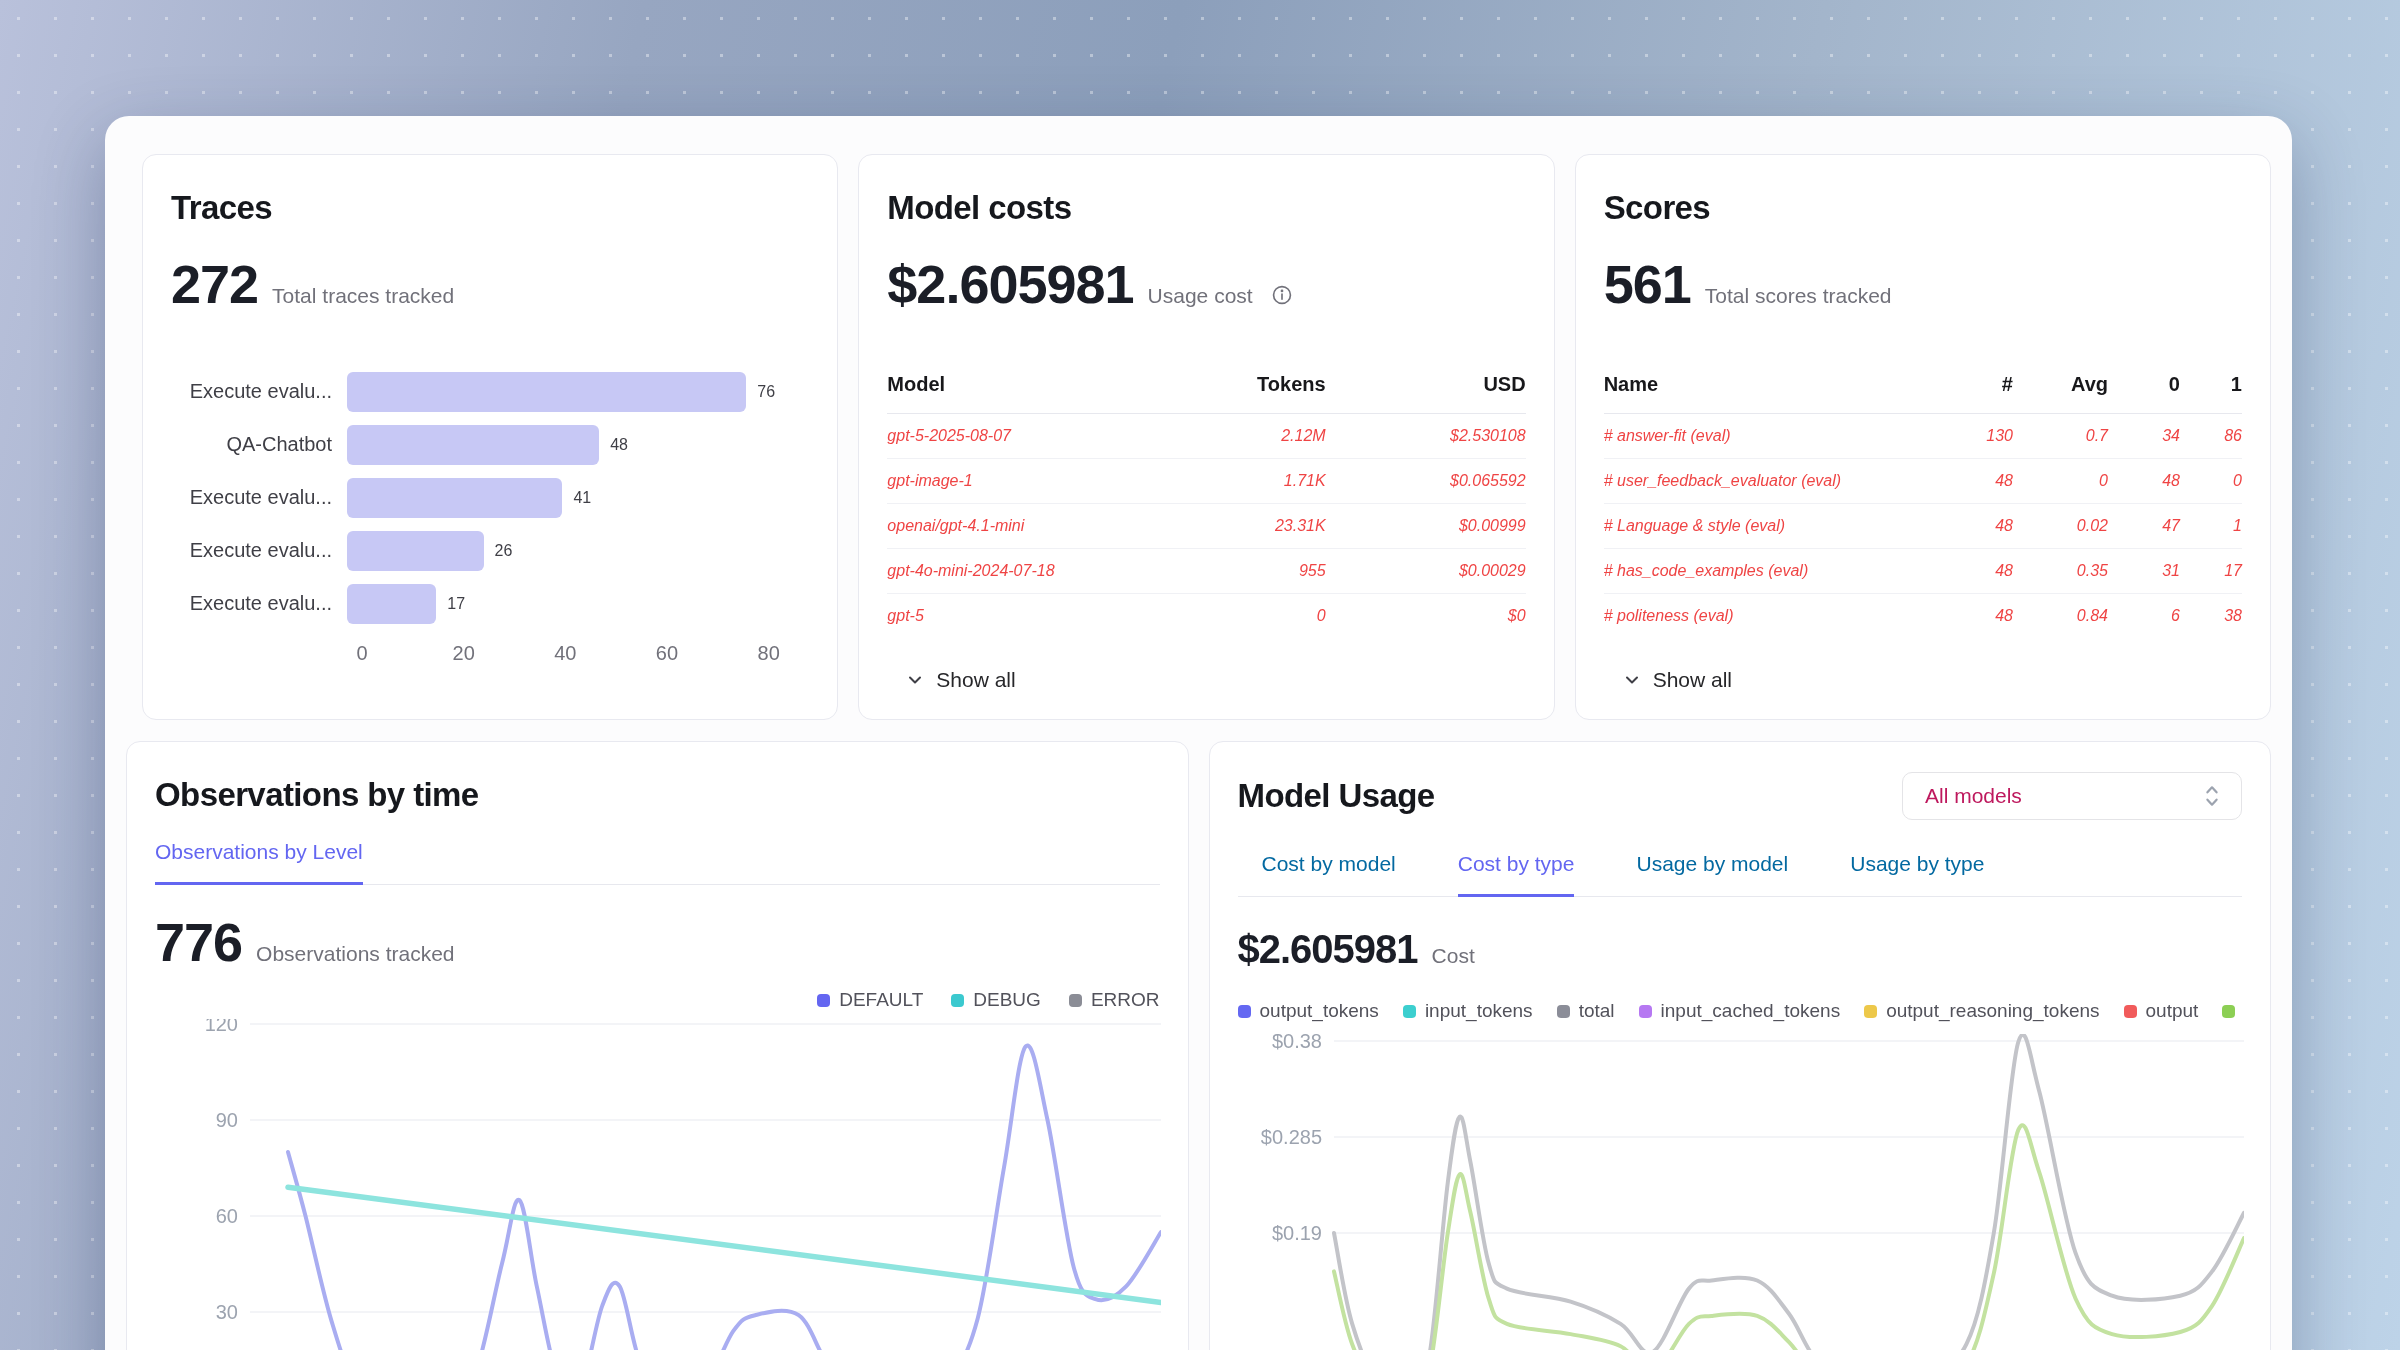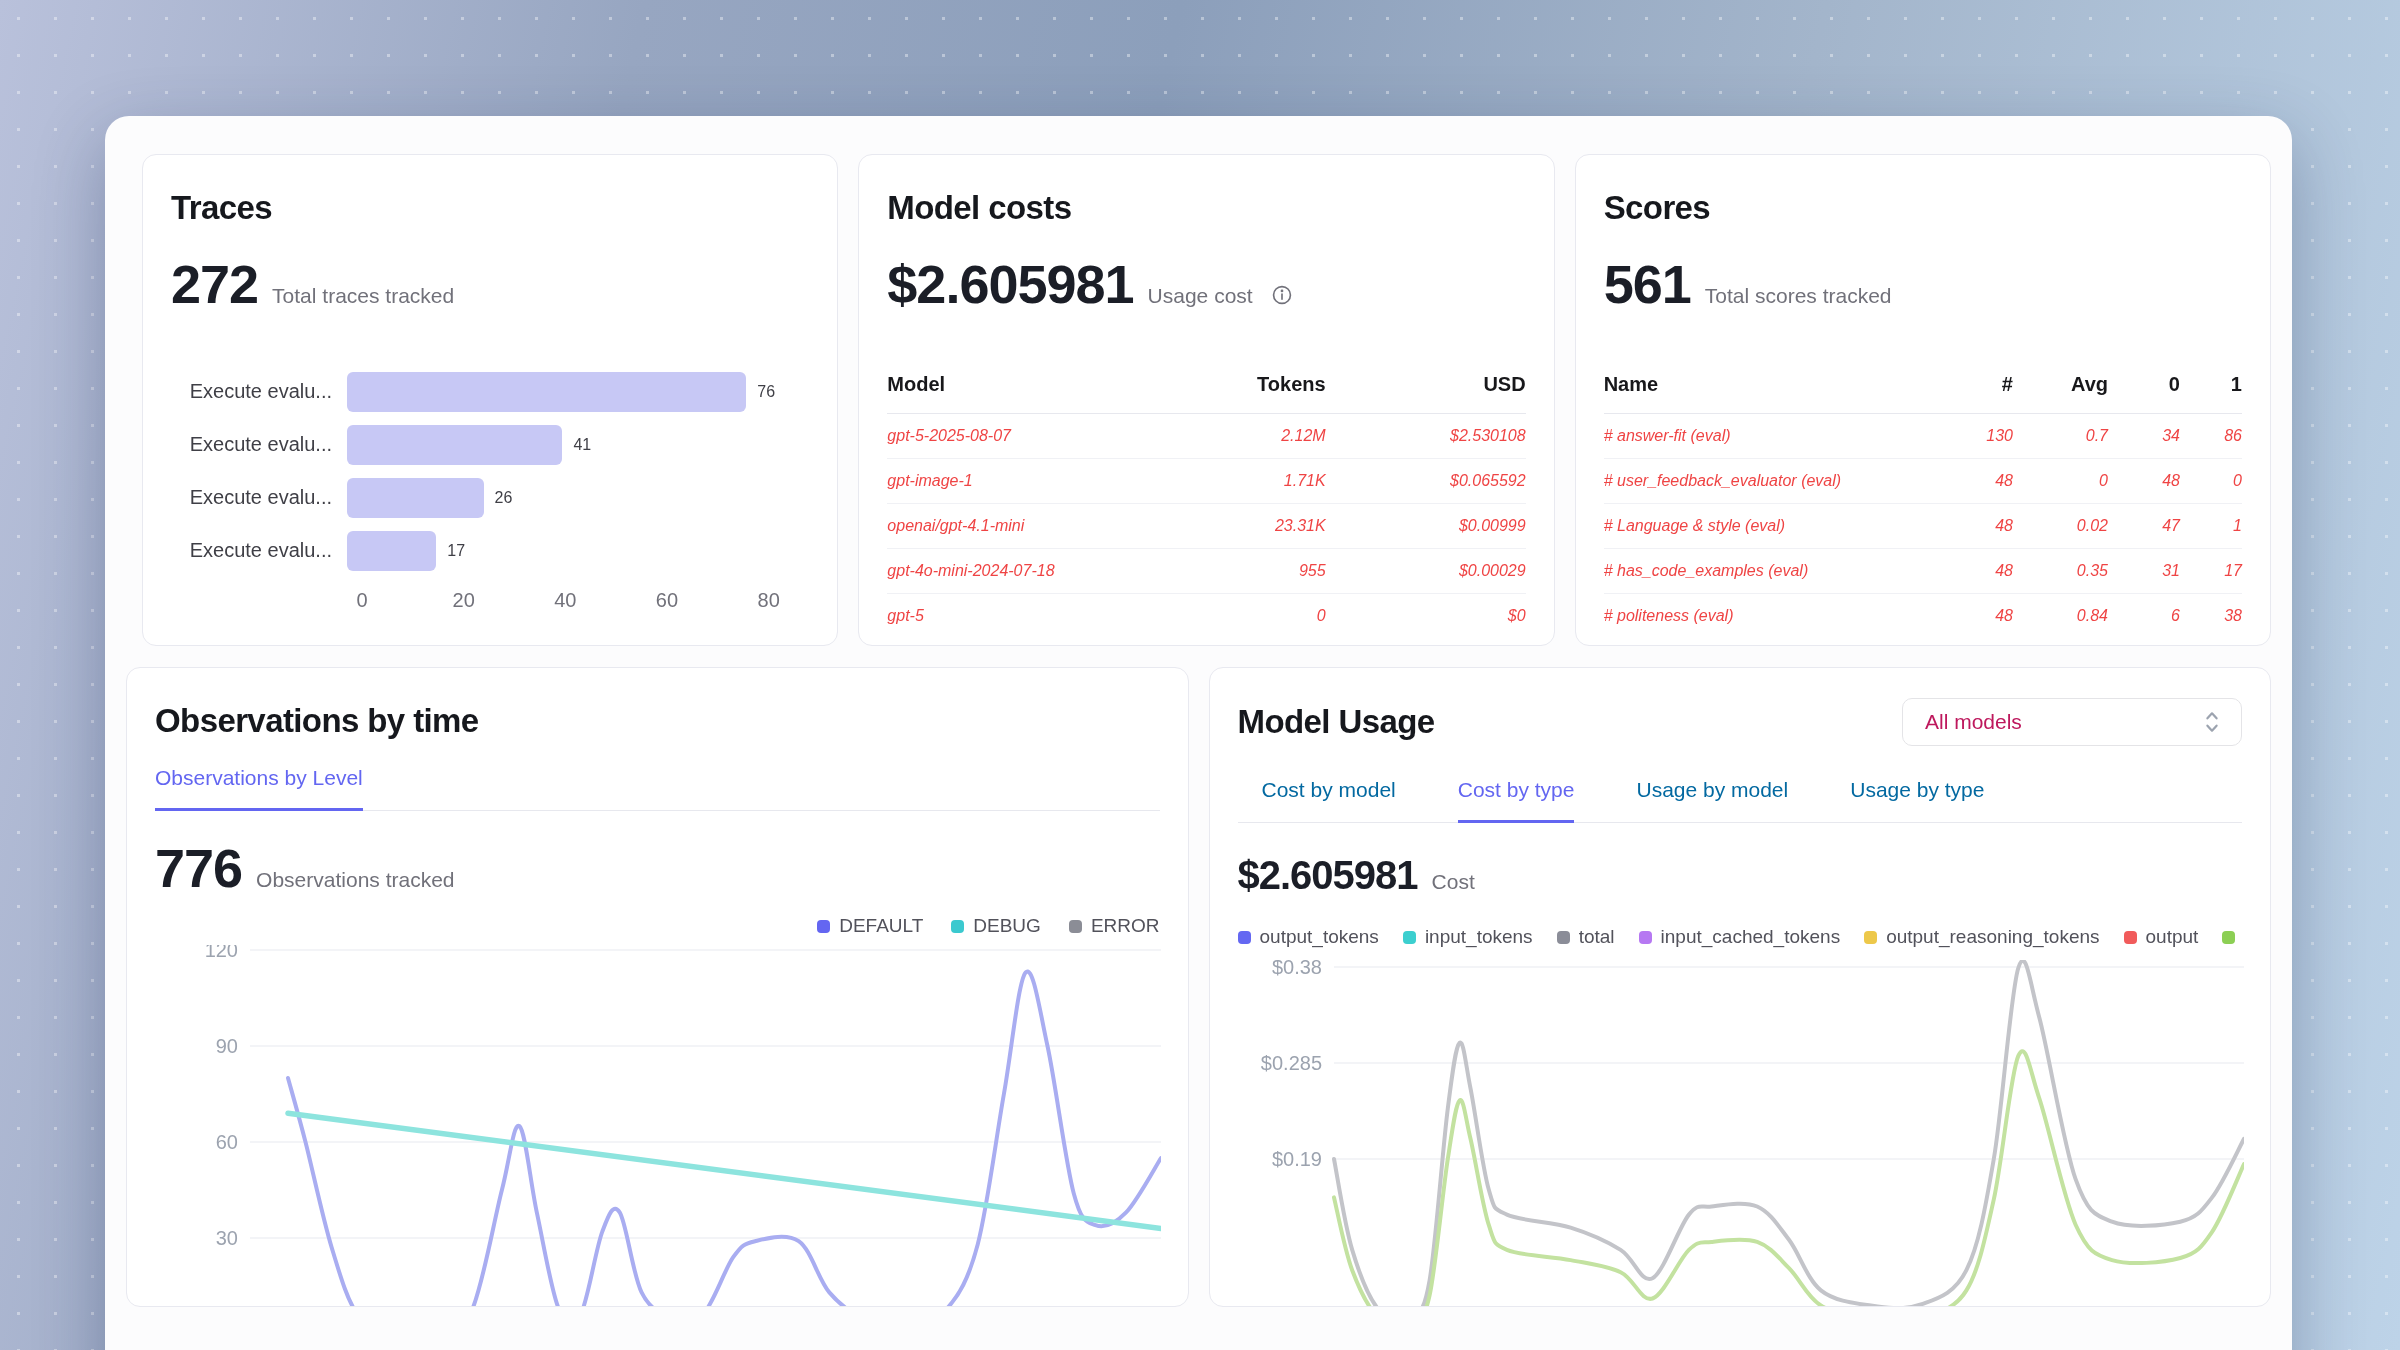--- a/index.html
+++ b/index.html
@@ -13,21 +13,21 @@
     background-size:37px 37px, 100% 100%;
     position:relative;
     color:#18181b;
   }
   .shell {
     position:absolute; left:105px; top:116px; width:2187px; height:1300px;
     background:#fcfcfd; border-radius:24px;
     box-shadow:0 24px 70px rgba(20,35,80,0.30);
     padding:38px 21px 0 21px;
   }
-  .row1 { display:grid; grid-template-columns:repeat(3,1fr); gap:20px; height:492px;padding-left:16px; }
+  .row1 { display:grid; grid-template-columns:repeat(3,1fr); gap:20px; height:566px;padding-left:16px; }
   .row2 { display:grid; grid-template-columns:repeat(2,1fr); gap:20px; height:640px; margin-top:21px; }
   .card {
     background:#ffffff; border:1px solid #e8e9f0; border-radius:14px;
     padding:28px; overflow:hidden; position:relative;
   }
   .card-title { font-size:33px; font-weight:700; letter-spacing:-0.6px; color:#16181d; margin-top:6px; }
   .stat-row { display:flex; align-items:baseline; gap:14px; margin-top:26px; }
   .stat-value { font-size:54px; font-weight:700; letter-spacing:-1px; color:#1b1e27; }
   .stat-value.sm { font-size:40px; }
   .stat-label { font-size:21px; color:#71717a; }
@@ -89,20 +89,27 @@
       <div class="stat-row">
         <span class="stat-value">272</span>
         <span class="stat-label">Total traces tracked</span>
       </div>
       <div class="bar-chart" id="traces-bars">
           <div class="bar-row">
             <div class="bar-label">Execute evalu...</div>
             <div class="bar-track">
               <div class="bar-fill" style="width: 86.3636%; background: rgb(199, 200, 245);"></div>
               <span class="bar-value" style="left: calc(86.3636% + 11px);">76</span>
+            </div>
+          </div>
+          <div class="bar-row">
+            <div class="bar-label">QA-Chatbot</div>
+            <div class="bar-track">
+              <div class="bar-fill" style="width: 54.5455%; background: rgb(199, 200, 245);"></div>
+              <span class="bar-value" style="left: calc(54.5455% + 11px);">48</span>
             </div>
           </div>
           <div class="bar-row">
             <div class="bar-label">Execute evalu...</div>
             <div class="bar-track">
               <div class="bar-fill" style="width: 46.5909%; background: rgb(199, 200, 245);"></div>
               <span class="bar-value" style="left: calc(46.5909% + 11px);">41</span>
             </div>
           </div>
           <div class="bar-row">

